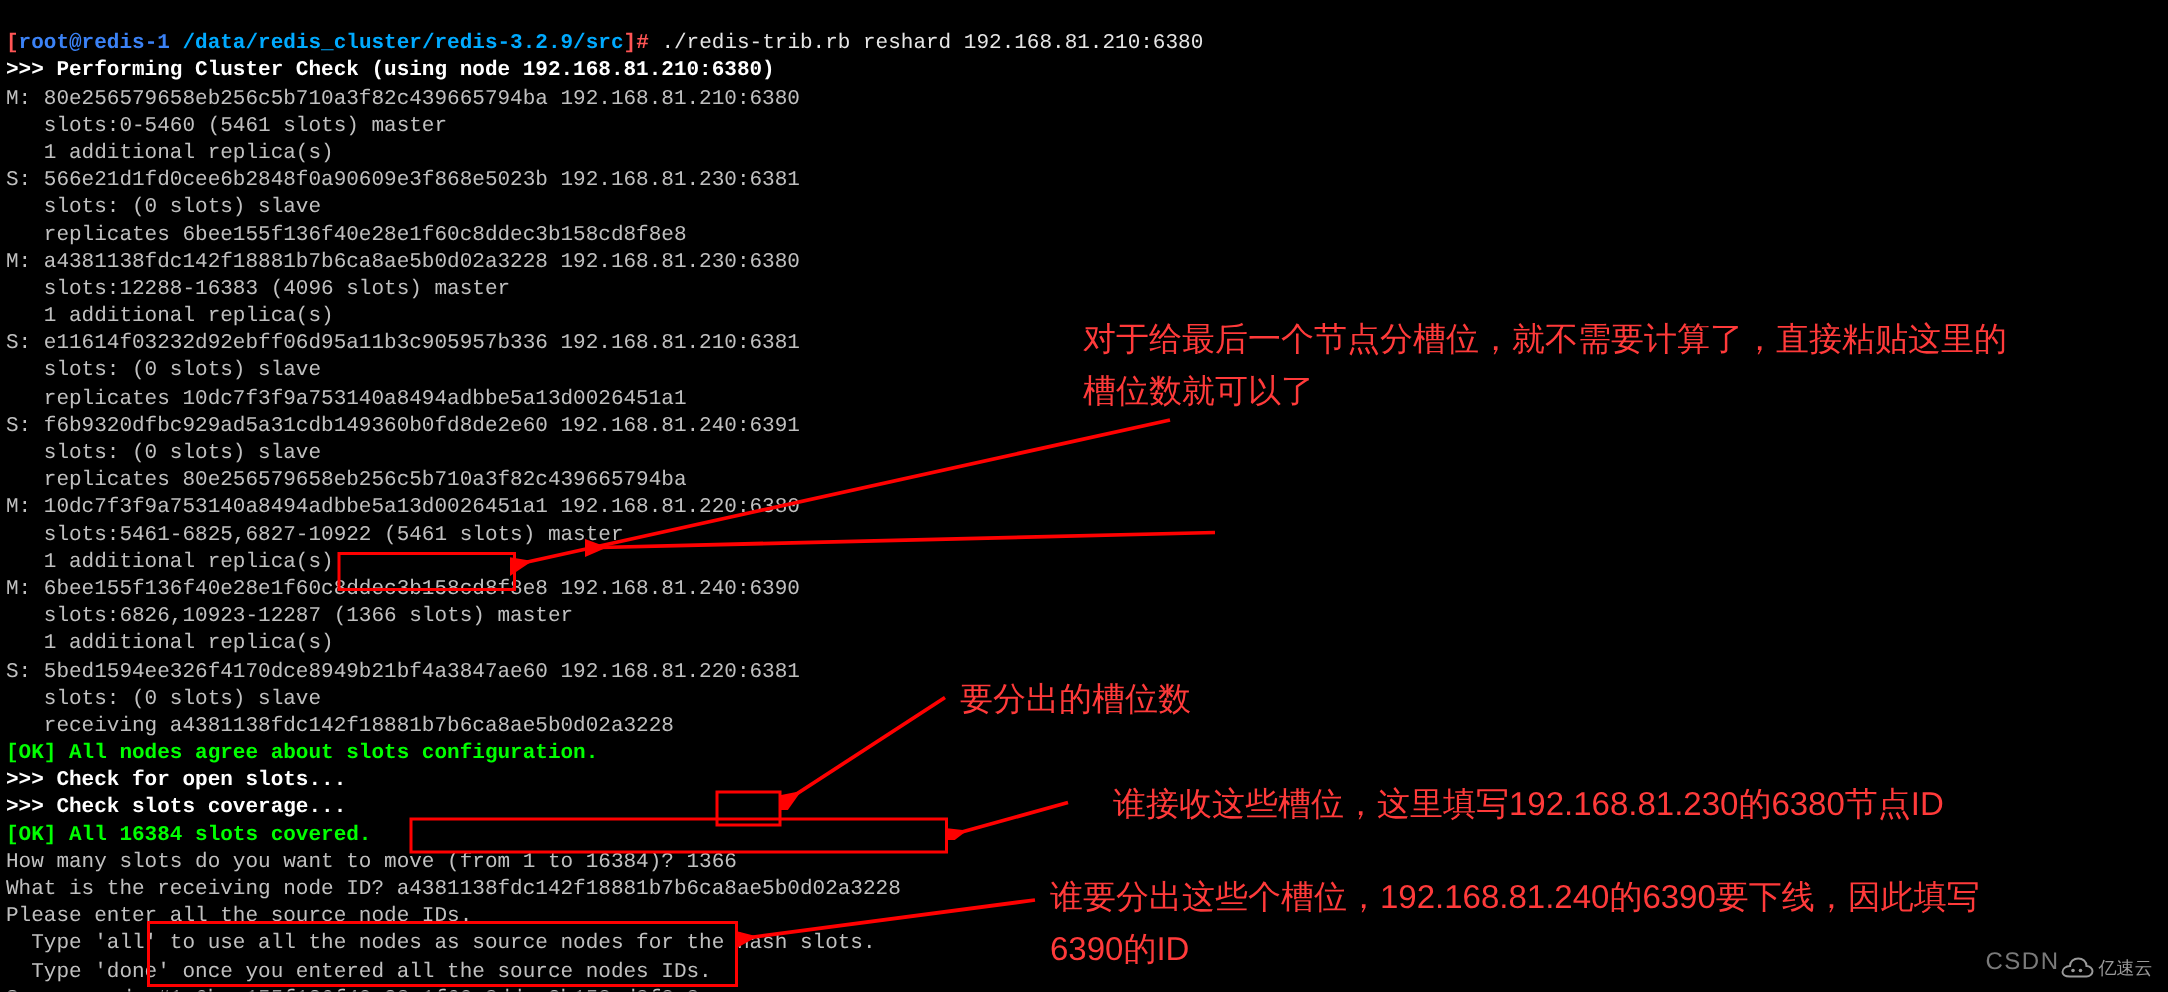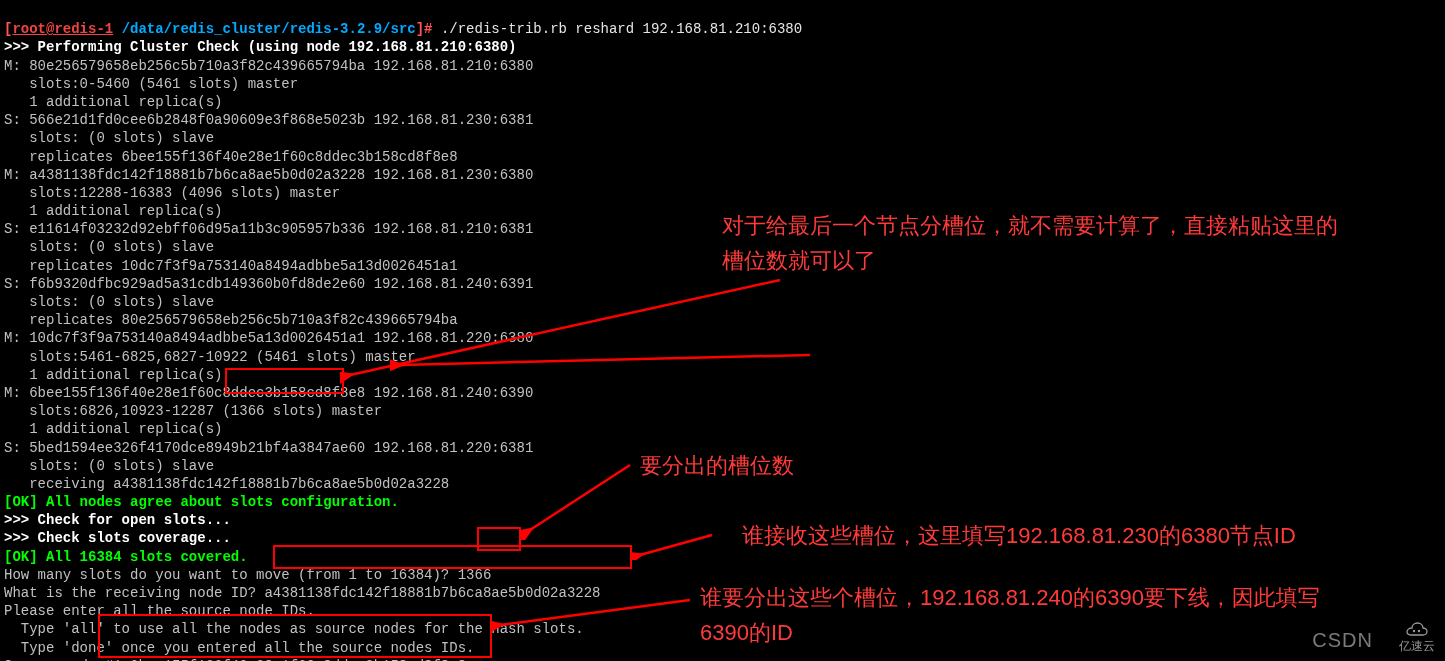--- a/index.html
+++ b/index.html
@@ -13,21 +13,21 @@
     height: 661px;
     position: relative;
     overflow: hidden;
     color: #c0c0c0;
   }
   .terminal {
     padding: 2px 4px;
     white-space: pre;
   }
   .prompt-open { color: #ff5555; font-weight: bold; }
-  .prompt-host { color: #ef4444; font-weight: bold; text-decoration: underline; }
+  .prompt-host { color: #3b82f6; font-weight: bold; }
   .prompt-path { color: #00aaff; font-weight: bold; }
   .prompt-close { color: #ff5555; font-weight: bold; }
   .cmd { color: #e5e5e5; }
   .yellow { color: #ffffff; font-weight: bold; }
   .green { color: #00ff00; font-weight: bold; }
   .white { color: #c0c0c0; }
   .annotation {
     position: absolute;
     color: #ff3a3a;
     font-family: "Microsoft YaHei", sans-serif;
@@ -44,33 +44,32 @@
   svg.arrow {
     position: absolute;
     pointer-events: none;
   }
   .watermark {
     position: absolute;
     right: 72px;
     bottom: 8px;
     color: #7a7a7a;
     font-family: Arial, sans-serif;
-    font-size: 20px;
+    font-size: 16px;
     letter-spacing: 1px;
   }
   .logo {
     position: absolute;
     right: 10px;
     bottom: 6px;
     color: #9a9a9a;
     font-family: "Microsoft YaHei", sans-serif;
     font-size: 12px;
     display: flex;
     align-items: center;
-    flex-direction: column;
   }
   .logo-cloud {
     width: 26px;
     height: 18px;
     margin-right: 2px;
   }
 </style>
 </head>
 <body>
 

